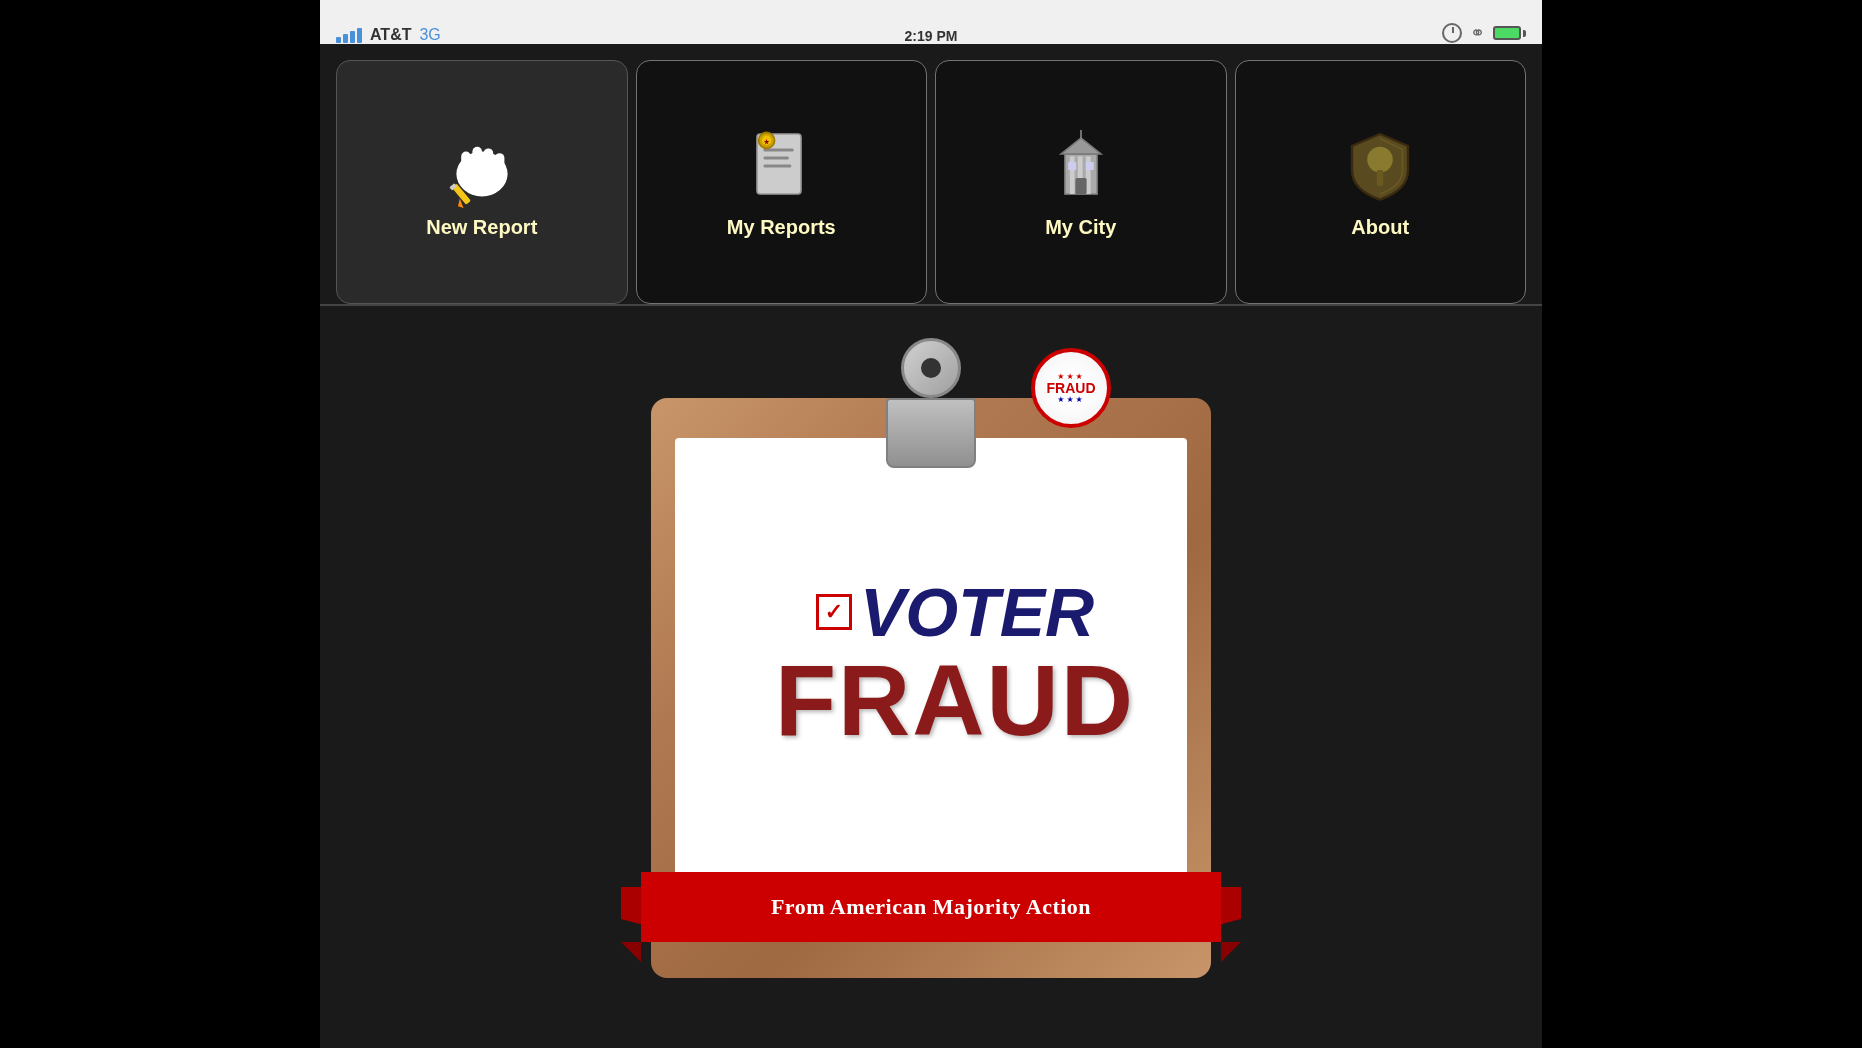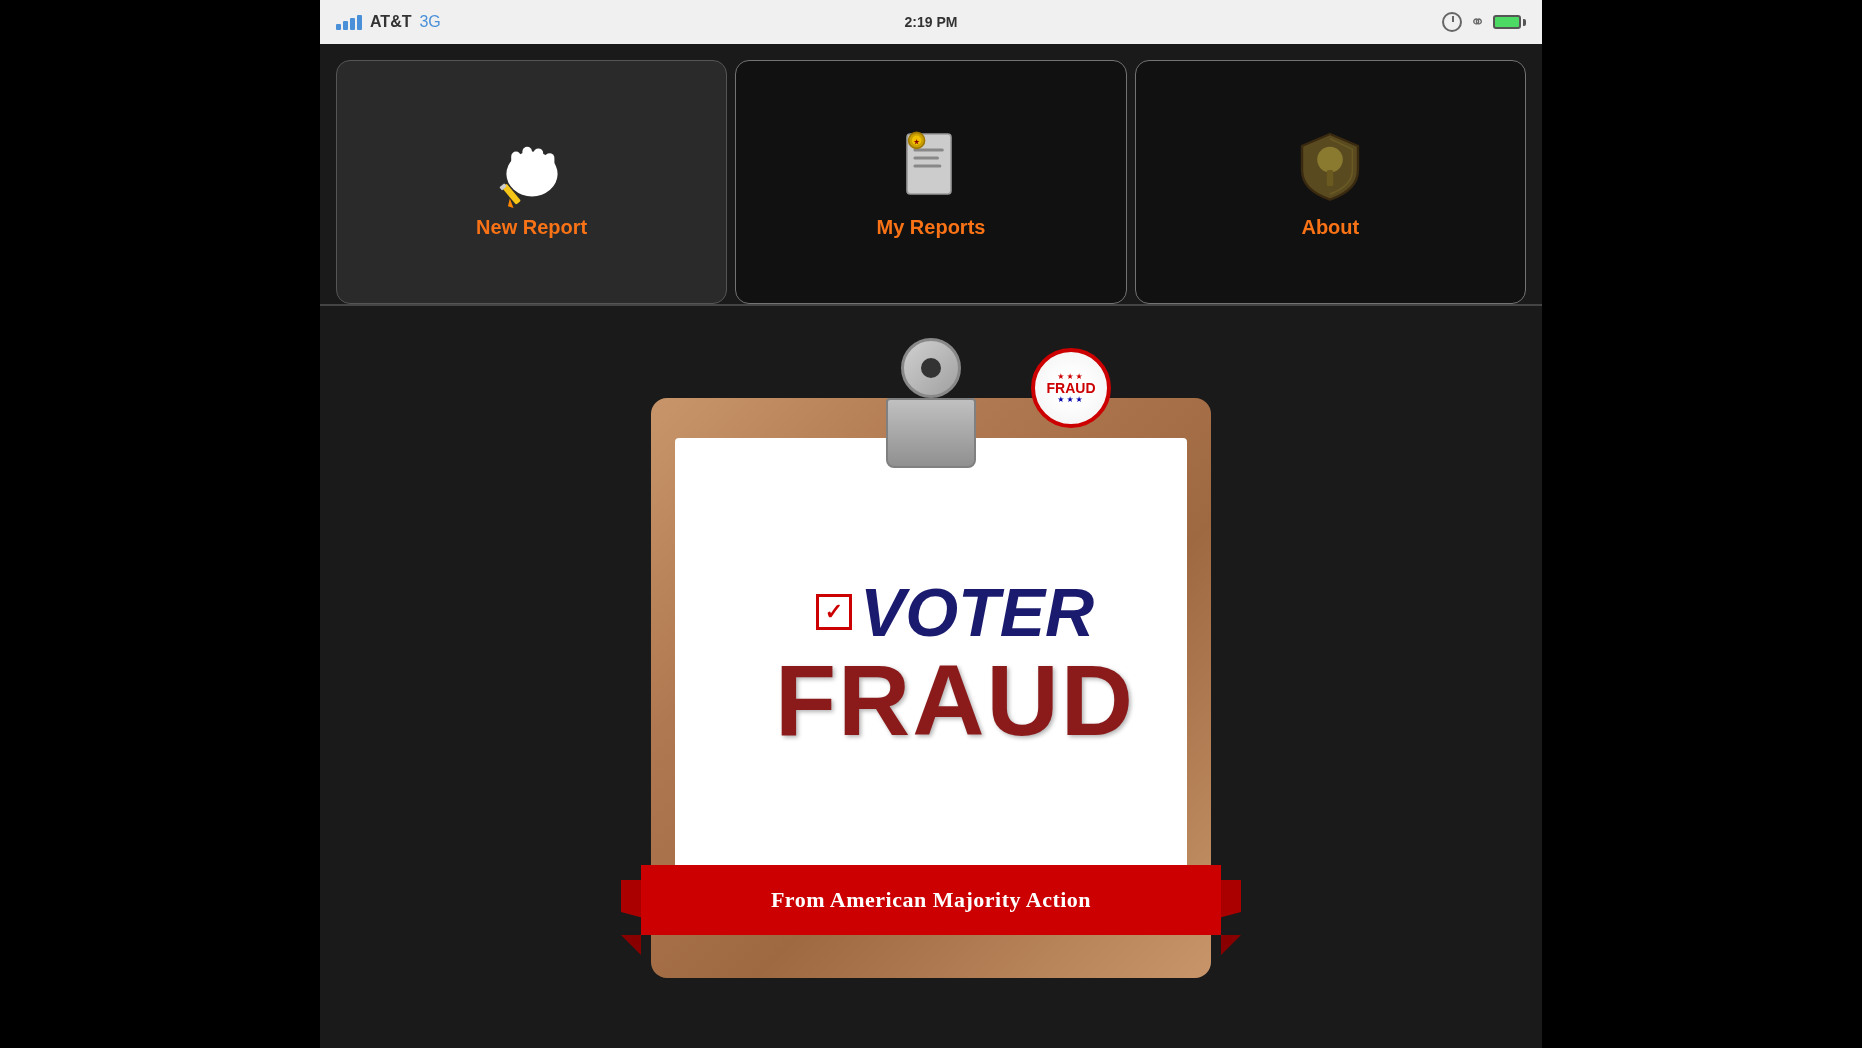--- a/index.html
+++ b/index.html
@@ -14,21 +14,21 @@
 
     
     .status-bar {
       position: absolute;
       top: 0;
       left: 320px;
       width: 1222px;
       height: 44px;
       background: #f0f0f0;
       display: flex;
-      align-items: center;
+      align-items: flex-end;
       justify-content: space-between;
       padding: 0 16px;
       z-index: 10;
     }
 
     .status-left {
       display: flex;
       align-items: center;
       gap: 8px;
     }
@@ -156,21 +156,21 @@
     }
 
     .tab-item:not(.active) {
       background: #111;
       border: 1px solid #737373;
     }
 
     .tab-label {
       font-size: 20px;
       font-weight: bold;
-      color: #f97316;
+      color: #fef9c3;
       text-align: center;
     }
 
     
     .tab-icon {
       width: 80px;
       height: 80px;
       display: flex;
       align-items: center;
       justify-content: center;
@@ -347,21 +347,21 @@
       font-family: 'Arial Black', Arial, sans-serif;
       line-height: 1;
       text-transform: uppercase;
       letter-spacing: 2px;
       text-shadow: 2px 2px 4px rgba(0,0,0,0.3);
     }
 
     
     .ribbon-container {
       position: absolute;
-      bottom: 43px;
+      bottom: 36px;
       left: -30px;
       width: 620px;
       height: 110px;
     }
 
     .ribbon-main {
       background: #cc0000;
       height: 70px;
       display: flex;
       align-items: center;
@@ -486,20 +486,42 @@
           <rect x="28" y="48" width="35" height="4" rx="2" fill="#888"></rect>
 
           <circle cx="32" cy="18" r="10" fill="#c8a000" stroke="#a07800" stroke-width="2"></circle>
           <circle cx="32" cy="18" r="6" fill="#f0c000"></circle>
           <text x="32" y="22" text-anchor="middle" font-size="8" fill="#800" font-weight="bold">★</text>
         </svg>
       </div>
       <span class="tab-label">My Reports</span>
     </div>
 
+    <div class="tab-item">
+      <div class="tab-icon">
+        <svg class="city-svg" viewBox="0 0 100 100" xmlns="http://www.w3.org/2000/svg">
+
+          <rect x="30" y="35" width="40" height="50" fill="#aaa" stroke="#888" stroke-width="2"></rect>
+
+          <rect x="36" y="38" width="6" height="47" fill="#ccc"></rect>
+          <rect x="46" y="38" width="6" height="47" fill="#ccc"></rect>
+          <rect x="56" y="38" width="6" height="47" fill="#ccc"></rect>
+
+          <polygon points="25,35 75,35 50,15" fill="#999" stroke="#777" stroke-width="2"></polygon>
+
+          <rect x="43" y="65" width="14" height="20" rx="2" fill="#666"></rect>
+
+          <rect x="34" y="45" width="10" height="10" rx="1" fill="#cce"></rect>
+          <rect x="56" y="45" width="10" height="10" rx="1" fill="#cce"></rect>
+
+          <rect x="49" y="5" width="2" height="12" fill="#888"></rect>
+        </svg>
+      </div>
+      <span class="tab-label">My City</span>
+    </div>
 
     <div class="tab-item">
       <div class="tab-icon">
         <svg class="about-svg" viewBox="0 0 100 100" xmlns="http://www.w3.org/2000/svg">
 
           <path d="M50 10 L85 25 L85 55 Q85 80 50 92 Q15 80 15 55 L15 25 Z" fill="#5a4a20" stroke="#3a2a10" stroke-width="3"></path>
 
           <circle cx="50" cy="42" r="16" fill="#8a7a30"></circle>
           <rect x="46" y="55" width="8" height="20" rx="2" fill="#6a5a20"></rect>
 

